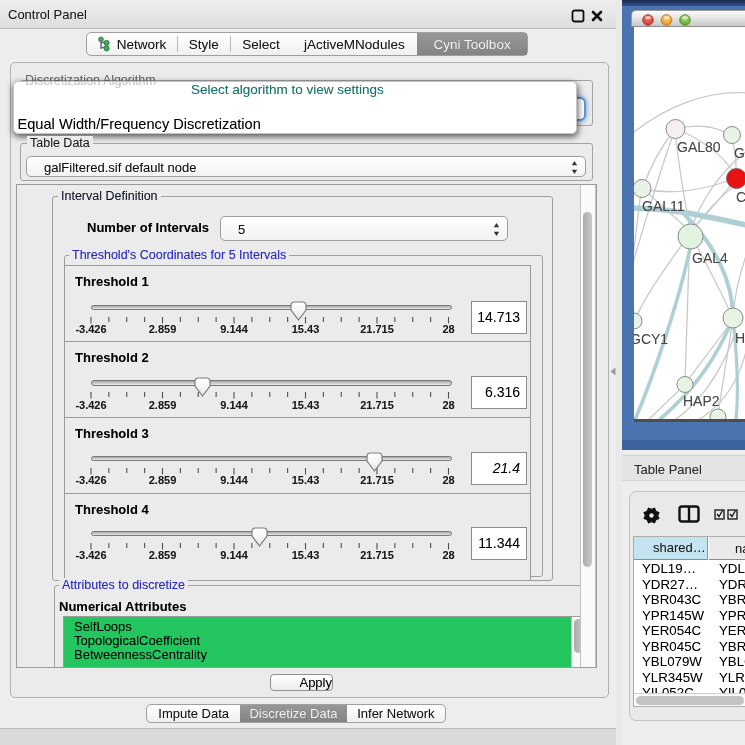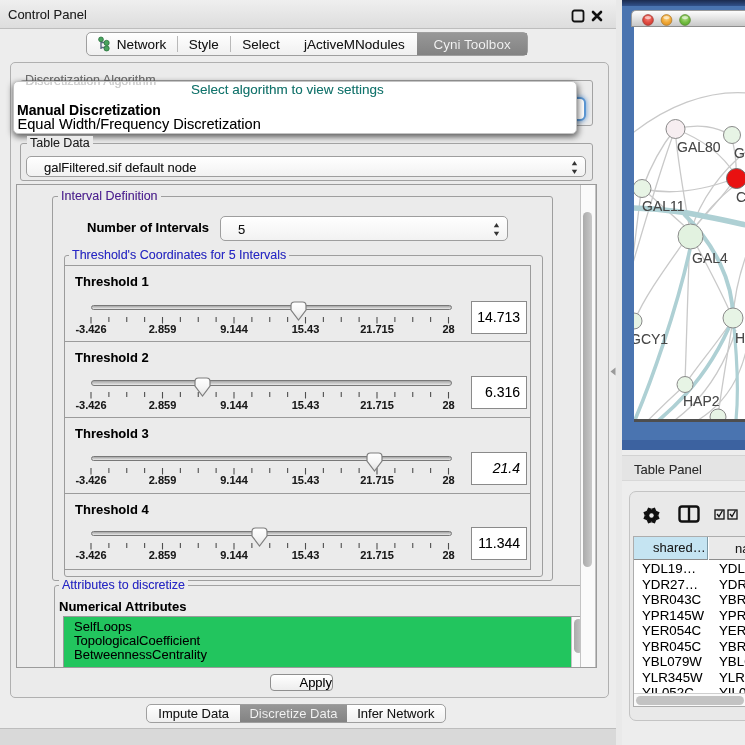--- a/index.html
+++ b/index.html
@@ -86,39 +86,38 @@
   <div class="abs" style="left:548px;top:97px;width:38px;height:24px;background:#fff;
        border:2.5px solid #5b97d4;border-radius:6px;box-sizing:border-box;
        box-shadow:0 0 4px 1px rgba(100,155,215,0.75);"></div>
 
   <div class="abs" style="left:13px;top:81px;width:564px;height:53px;
       background:#ffffff;border:1px solid #c4c4c4;
       border-radius:5px;box-sizing:border-box;overflow:hidden;
       box-shadow:-1px 2px 6px rgba(0,0,0,0.38), 2px 3px 6px rgba(0,0,0,0.38);">
     <div class="abs" style="left:11.5px;top:-8px;font-size:12.5px;color:#d0d0d0;">Discretization Algorithm</div>
     <div class="abs" style="left:177px;top:0px;font-size:13.5px;color:#0f766e;">Select algorithm to view settings</div>
-    <div class="abs" style="left:3px;top:19.5px;font-size:14px;font-weight:bold;color:#000;">Manual Discretization</div>
     <div class="abs" style="left:3.5px;top:34px;font-size:14.6px;color:#000;">Equal Width/Frequency Discretization</div>
   </div>
 
   <div class="abs gb" style="left:20px;top:143px;width:573px;height:38px;"></div>
   <div class="abs gbt" style="left:27px;top:136px;color:#1e1e1e;">Table Data</div>
   <div class="abs combo" style="left:26px;top:156px;width:560px;height:21px;">
     <div class="ct">galFiltered.sif default node</div>
     <svg class="abs" style="right:7px;top:4px" width="7" height="13" viewBox="0 0 7 13">
       <path d="M3.5 0 L6.2 4.3 H0.8 Z" fill="#333"></path>
           <path d="M3.5 13 L0.8 8.7 H6.2 Z" fill="#333"></path>
     </svg>
   </div>
 
   <div class="abs" style="left:16px;top:184px;width:581px;height:484px;
        border:1px solid #9b9b9b;box-sizing:border-box;background:#ebebeb;overflow:hidden;" id="scrollpane">
 
    <div class="abs gb" style="left:35px;top:11px;width:501px;height:385px;border-color:#9e9e9e;"></div>
-   <div class="abs gbt" style="left:41px;top:4px;color:#4c1d95;">Interval Definition</div>
+   <div class="abs gbt" style="left:41px;top:4px;color:#0f172a;">Interval Definition</div>
    <div class="abs" style="left:70px;top:35px;font-size:13px;font-weight:bold;color:#000;">Number of Intervals</div>
    <div class="abs combo" style="left:203px;top:31px;width:288px;height:25px;">
      <div class="ct">5</div>
      <svg class="abs" style="right:7px;top:6px" width="7" height="13" viewBox="0 0 7 13">
        <path d="M3.5 0 L6.2 4.3 H0.8 Z" fill="#333"></path>
             <path d="M3.5 13 L0.8 8.7 H6.2 Z" fill="#333"></path>
      </svg>
    </div>
    <div class="abs gb" style="left:47px;top:70px;width:479px;height:322px;border-color:#9e9e9e;"></div>
    <div class="abs gbt" style="left:52px;top:63px;color:#2626cc;">Threshold's Coordinates for 5 Intervals</div>
@@ -248,21 +247,21 @@
 <defs>
             <linearGradient id="thg2" x1="0" y1="0" x2="0" y2="1">
 <stop offset="0" stop-color="#ffffff"></stop>
               <stop offset="0.55" stop-color="#f4f4f4"></stop>
               <stop offset="1" stop-color="#e2e2e2"></stop>
             </linearGradient>
           </defs>
 <path d="M1 4.5 Q1 1 4.5 1 L12.5 1 Q16 1 16 4.5 L16 9 L8.5 19 L1 9 Z" fill="url(#thg2)" stroke="#7e7e7e" stroke-width="1.2"></path>
         </svg>
         <div class="vbox" style="left:454px;top:266.5px;font-style:italic;">21.4</div>
-   <div class="tpanel" style="left:47px;top:308px;height:77px;text-align:center;">
+   <div class="tpanel" style="left:47px;top:308px;height:88px;text-align:center;">
           <div class="tlabel">Threshold 4</div>
         </div>
         <div class="track" style="left:74.0px;top:345.5px;width:359.0px;"></div>
         <svg class="abs" style="left:64px;top:357.5px" width="380" height="8" viewBox="0 0 380 8">
           <line x1="10.00" y1="0" x2="10.00" y2="6.5" stroke="#4f4f4f" stroke-width="1.1"></line>
           <line x1="27.88" y1="0" x2="27.88" y2="5" stroke="#4f4f4f" stroke-width="1.1"></line>
           <line x1="45.75" y1="0" x2="45.75" y2="5" stroke="#4f4f4f" stroke-width="1.1"></line>
           <line x1="63.62" y1="0" x2="63.62" y2="5" stroke="#4f4f4f" stroke-width="1.1"></line>
           <line x1="81.50" y1="0" x2="81.50" y2="6.5" stroke="#4f4f4f" stroke-width="1.1"></line>
           <line x1="99.38" y1="0" x2="99.38" y2="5" stroke="#4f4f4f" stroke-width="1.1"></line>

